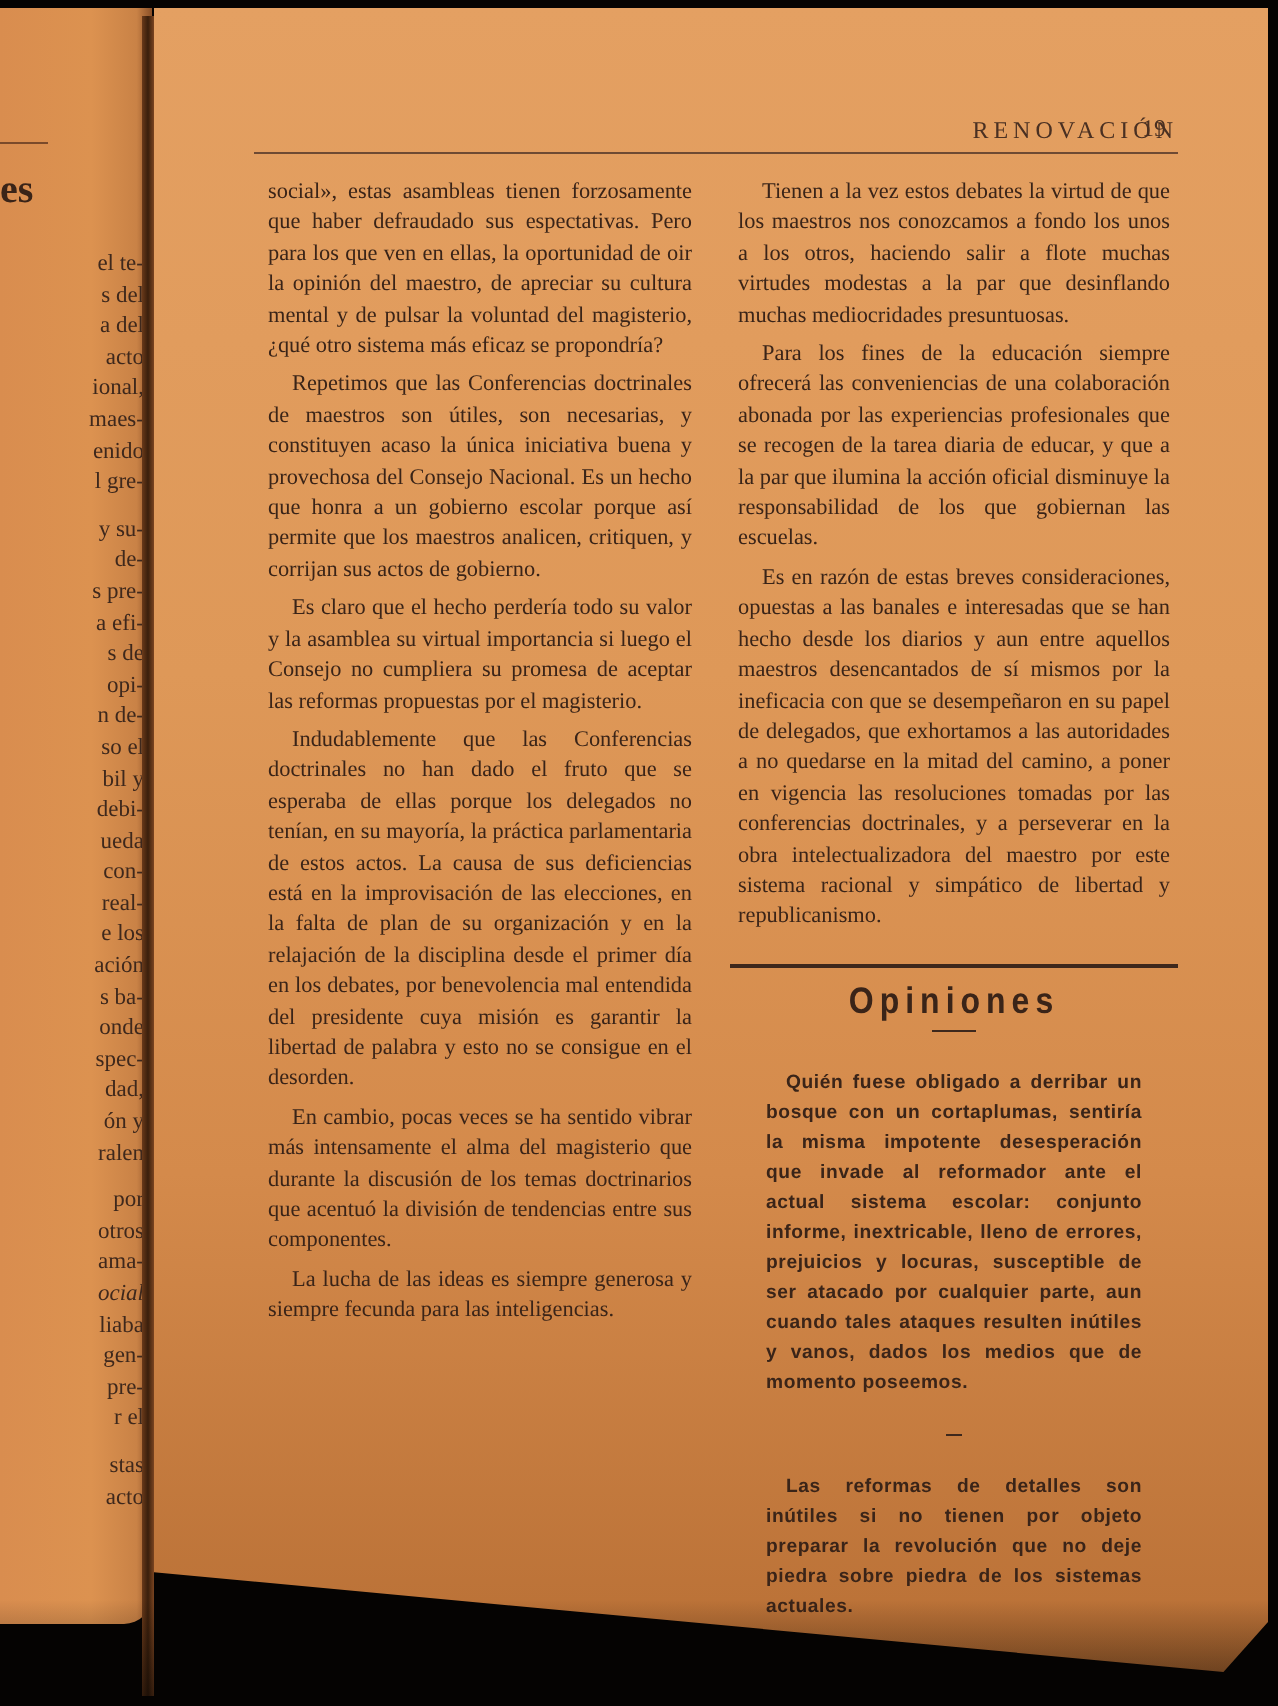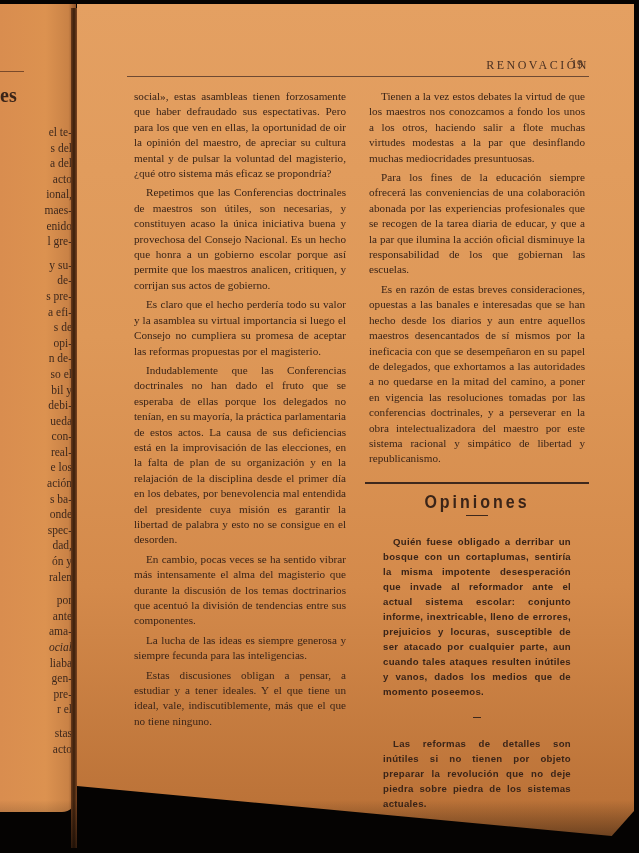--- a/index.html
+++ b/index.html
@@ -120,21 +120,21 @@
       <div>e los</div>
       <div>ación</div>
       <div>s ba-</div>
       <div>onde</div>
       <div>spec-</div>
       <div>dad,</div>
       <div>ón y</div>
       <div>ralen</div>
       <div class="gap"></div>
       <div>por</div>
-      <div>ante</div>
+      <div>otros</div>
       <div>ama-</div>
       <div class="italic">ocial</div>
       <div>liaba</div>
       <div>gen-</div>
       <div>pre-</div>
       <div>r el</div>
       <div class="gap"></div>
       <div>stas</div>
       <div>acto</div>
     </div>
@@ -147,21 +147,20 @@
     <div class="page-num">19</div>
   </div>
 
   <div class="col col-left">
     <p class="cont">social», estas asambleas tienen forzosamente que haber defraudado sus espectativas. Pero para los que ven en ellas, la oportunidad de oir la opinión del maestro, de apreciar su cultura mental y de pulsar la voluntad del magisterio, ¿qué otro sistema más eficaz se propondría?</p>
     <p>Repetimos que las Conferencias doctrinales de maestros son útiles, son necesarias, y constituyen acaso la única iniciativa buena y provechosa del Consejo Nacional. Es un hecho que honra a un gobierno escolar porque así permite que los maestros analicen, critiquen, y corrijan sus actos de gobierno.</p>
     <p>Es claro que el hecho perdería todo su valor y la asamblea su virtual importancia si luego el Consejo no cumpliera su promesa de aceptar las reformas propuestas por el magisterio.</p>
     <p>Indudablemente que las Conferencias doctrinales no han dado el fruto que se esperaba de ellas porque los delegados no tenían, en su mayoría, la práctica parlamentaria de estos actos. La causa de sus deficiencias está en la improvisación de las elecciones, en la falta de plan de su organización y en la relajación de la disciplina desde el primer día en los debates, por benevolencia mal entendida del presidente cuya misión es garantir la libertad de palabra y esto no se consigue en el desorden.</p>
     <p>En cambio, pocas veces se ha sentido vibrar más intensamente el alma del magisterio que durante la discusión de los temas doctrinarios que acentuó la división de tendencias entre sus componentes.</p>
     <p>La lucha de las ideas es siempre generosa y siempre fecunda para las inteligencias.</p>
-    <p>Estas discusiones obligan a pensar, a estudiar y a tener ideales. Y el que tiene un ideal, vale, indiscutiblemente, más que el que no tiene ninguno.</p>
   </div>
 
   <div class="col col-right">
     <p>Tienen a la vez estos debates la virtud de que los maestros nos conozcamos a fondo los unos a los otros, haciendo salir a flote muchas virtudes modestas a la par que desinflando muchas mediocridades presuntuosas.</p>
     <p>Para los fines de la educación siempre ofrecerá las conveniencias de una colaboración abonada por las experiencias profesionales que se recogen de la tarea diaria de educar, y que a la par que ilumina la acción oficial disminuye la responsabilidad de los que gobiernan las escuelas.</p>
     <p>Es en razón de estas breves consideraciones, opuestas a las banales e interesadas que se han hecho desde los diarios y aun entre aquellos maestros desencantados de sí mismos por la ineficacia con que se desempeñaron en su papel de delegados, que exhortamos a las autoridades a no quedarse en la mitad del camino, a poner en vigencia las resoluciones tomadas por las conferencias doctrinales, y a perseverar en la obra intelectualizadora del maestro por este sistema racional y simpático de libertad y republicanismo.</p>
 
     <div class="divider-heavy"></div>
     <div class="opinions-title">Opiniones</div>
     <div class="short-rule"></div>

